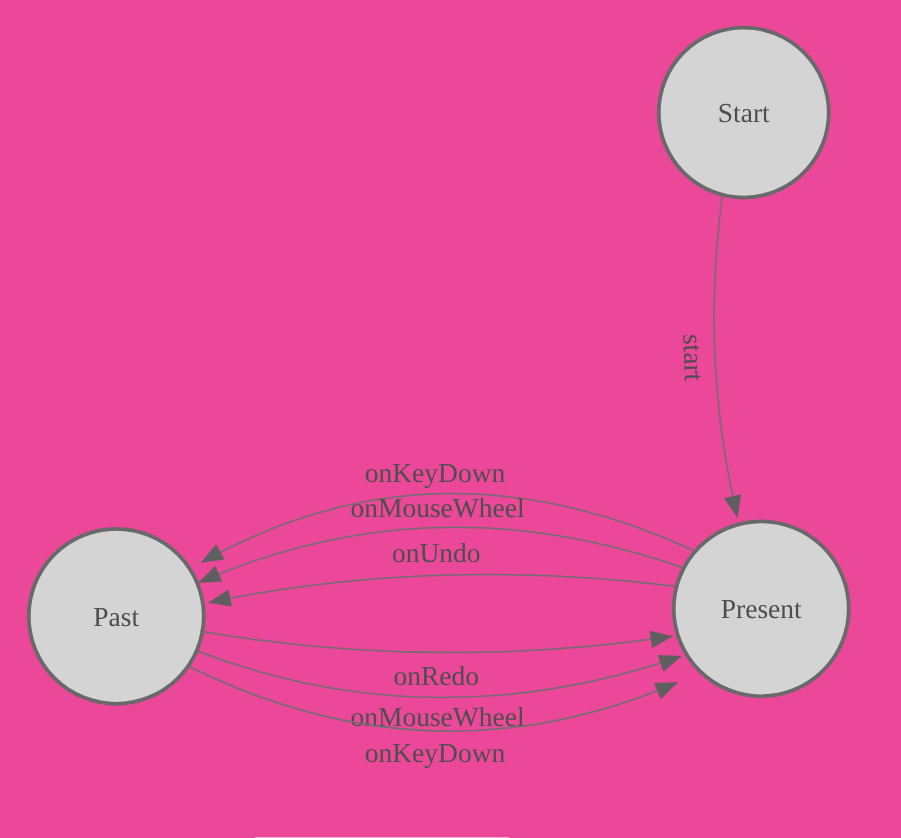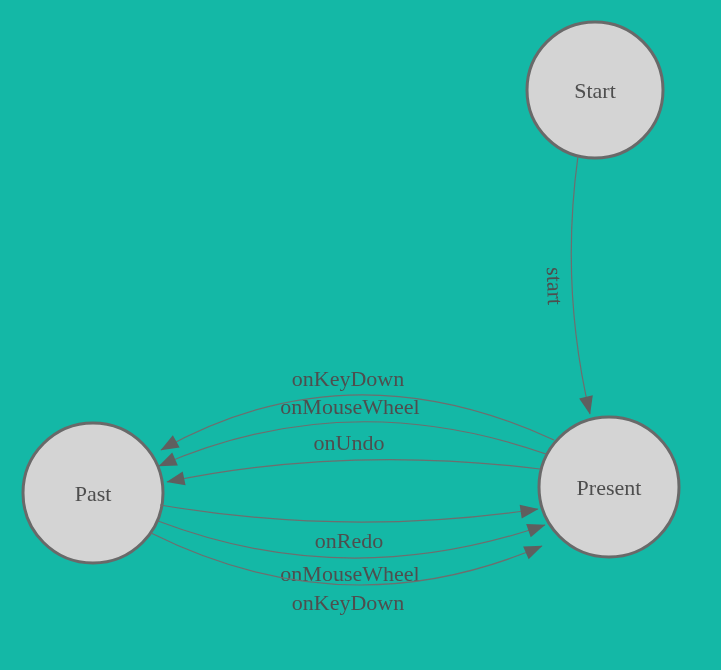--- a/index.html
+++ b/index.html
@@ -4,21 +4,21 @@
 <style>
   html, body {
     margin: 0;
     padding: 0;
     background: #ffffff;
   }
   .stage {
     position: relative;
     width: 721px;
     height: 670px;
-    background: #14b8a6;
+    background: #ec4899;
     overflow: hidden;
     font-family: "Liberation Serif", "DejaVu Serif", serif;
   }
   svg {
     display: block;
   }
   svg text {
     font-family: "Liberation Serif", "DejaVu Serif", serif;
     font-size: 22px;
     text-anchor: middle;

